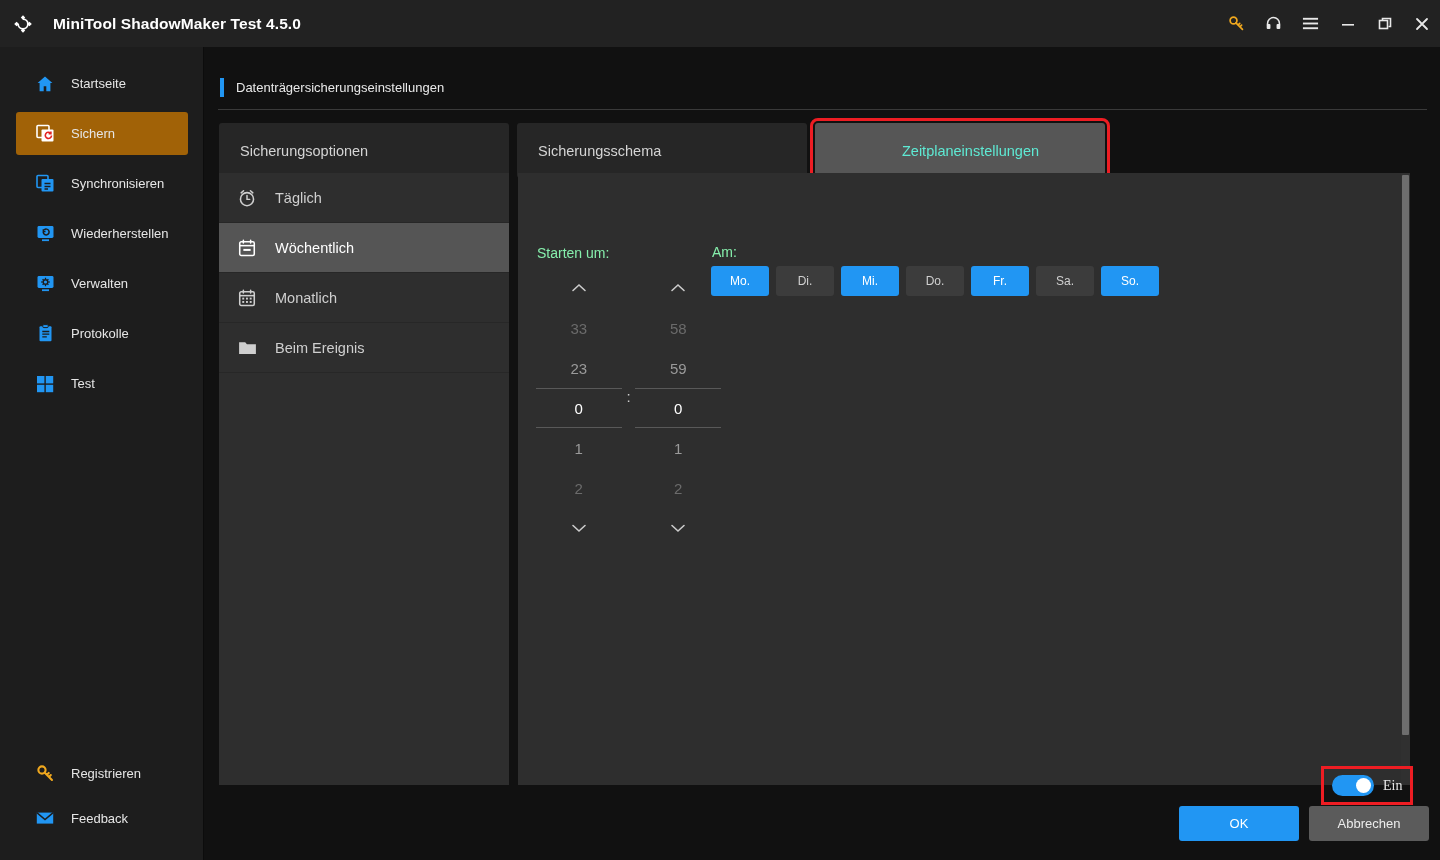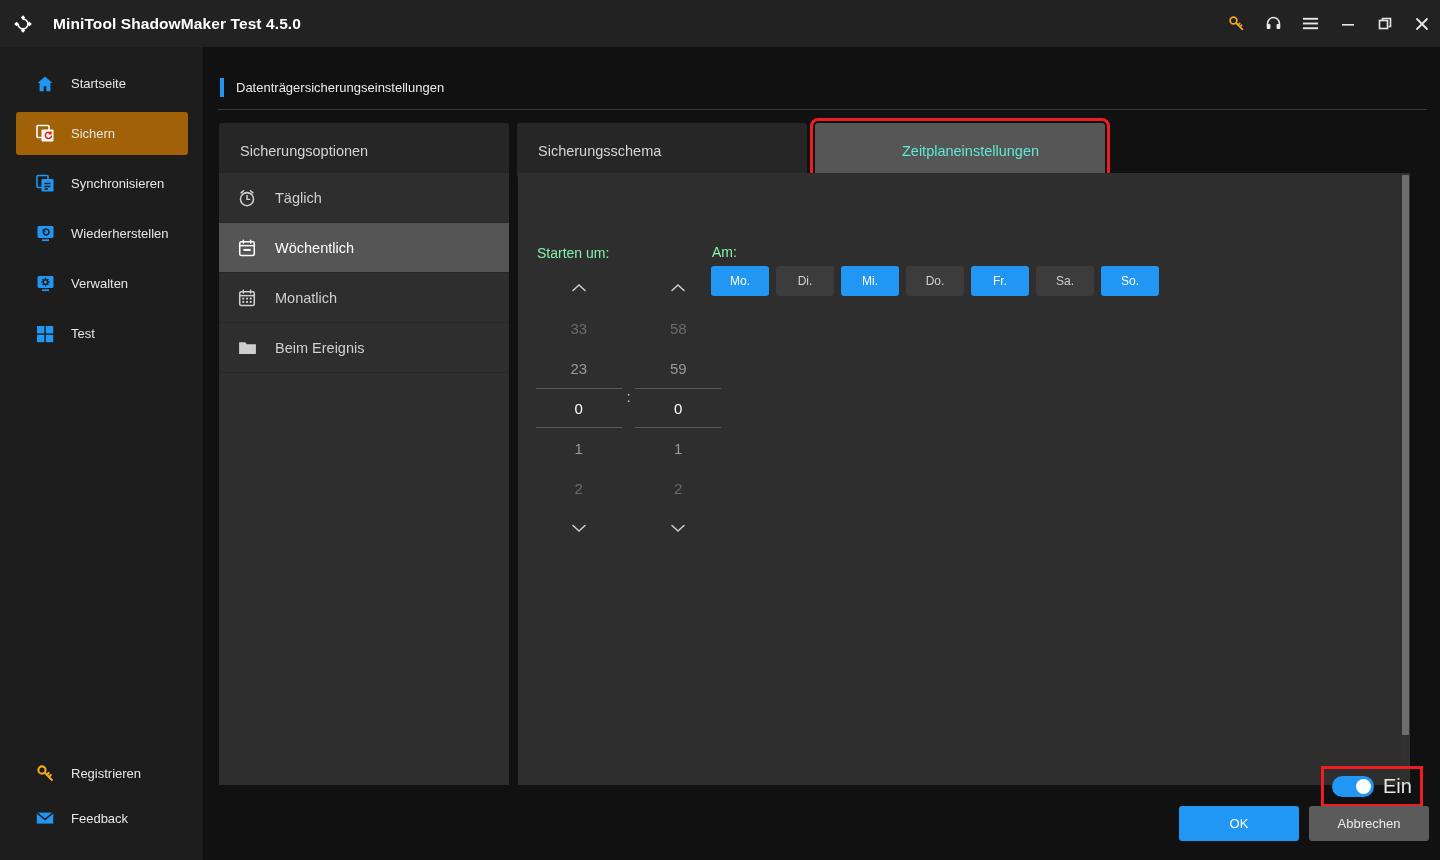--- a/index.html
+++ b/index.html
@@ -144,21 +144,21 @@
   }
   .toggle-wrap.annot { outline: 3px solid #ee1d23; outline-offset: 0px; }
   .toggle {
     width: 42px; height: 21px; border-radius: 11px; background: #2196f3; position: relative;
     cursor: default;
   }
   .toggle .knob {
     position: absolute; top: 3px; right: 3px; width: 15px; height: 15px;
     border-radius: 50%; background: #ffffff;
   }
-  .toggle-label { color: #e6e6e6; font-size: 20px; }
+  .toggle-label { color: #e6e6e6; font-size: 14px; font-family: Liberation Serif, serif; }
 
   .footer-btns { position: absolute; left: 974px; top: 759px; display: flex; gap: 10px; }
   .btn {
     width: 120px; height: 35px; border-radius: 3px; border: none;
     font-size: 13px; font-family: inherit; cursor: default;
   }
   .btn-primary { background: #2196f3; color: #ffffff; }
   .btn-secondary { background: #5b5b5b; color: #ececec; }
 
   svg { shape-rendering: geometricPrecision; }
@@ -271,20 +271,30 @@
         <svg width="21" height="21" viewBox="0 0 21 21">
           <rect x="2.5" y="3" width="16" height="12" rx="1.4" fill="#2196f3"></rect>
           <circle cx="10.5" cy="9" r="2.3" fill="none" stroke="#1d1d1d" stroke-width="1.5"></circle>
           <path d="M10.5 4.8v1.3M10.5 11.9v1.3M6.3 9h1.3M13.4 9h1.3M7.6 6.1l.9.9M12.5 11l.9.9M13.4 6.1l-.9.9M8.5 11l-.9.9" stroke="#1d1d1d" stroke-width="1.3"></path>
           <rect x="7" y="16.3" width="7" height="1.8" fill="#2196f3"></rect>
         </svg>
       </span>
       <span class="nav-label">Verwalten</span>
     </div>
 
+    <div class="nav-item">
+      <span class="nav-icon">
+        <svg width="21" height="21" viewBox="0 0 21 21">
+          <rect x="4.5" y="3.2" width="12" height="15" rx="1" fill="#2196f3"></rect>
+          <rect x="7.8" y="1.6" width="5.4" height="3" rx="1" fill="#2196f3" stroke="#1d1d1d" stroke-width="1"></rect>
+          <path d="M7.3 8.5h7M7.3 11.2h7M7.3 13.9h4.5" stroke="#1d1d1d" stroke-width="1.3"></path>
+        </svg>
+      </span>
+      <span class="nav-label">Protokolle</span>
+    </div>
 
     <div class="nav-item">
       <span class="nav-icon">
         <svg width="20" height="20" viewBox="0 0 20 20">
           <rect x="2" y="2" width="7.4" height="7.4" fill="#2196f3"></rect>
           <rect x="10.8" y="2" width="7.4" height="7.4" fill="#2196f3"></rect>
           <rect x="2" y="10.8" width="7.4" height="7.4" fill="#2196f3"></rect>
           <rect x="10.8" y="10.8" width="7.4" height="7.4" fill="#2196f3"></rect>
         </svg>
       </span>

